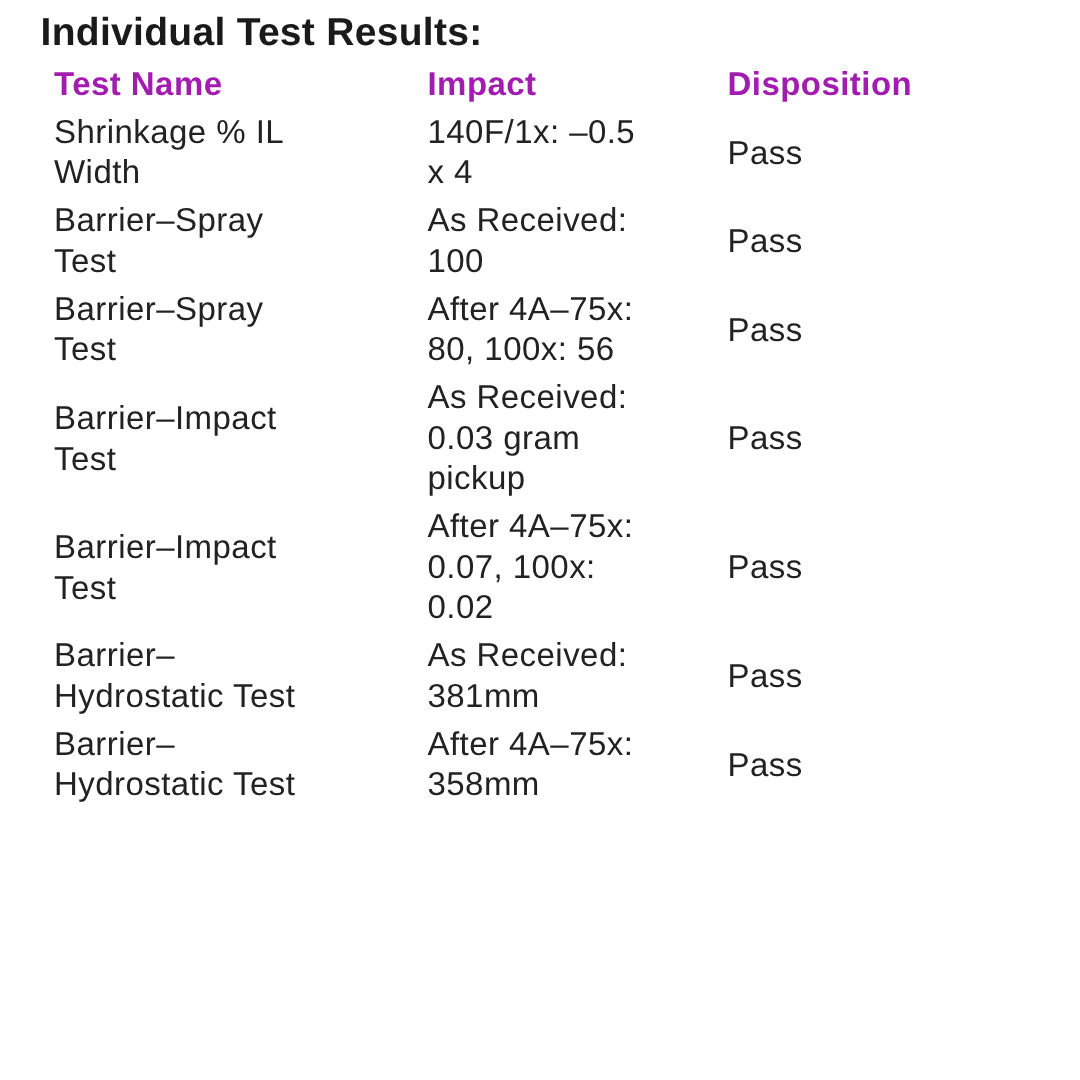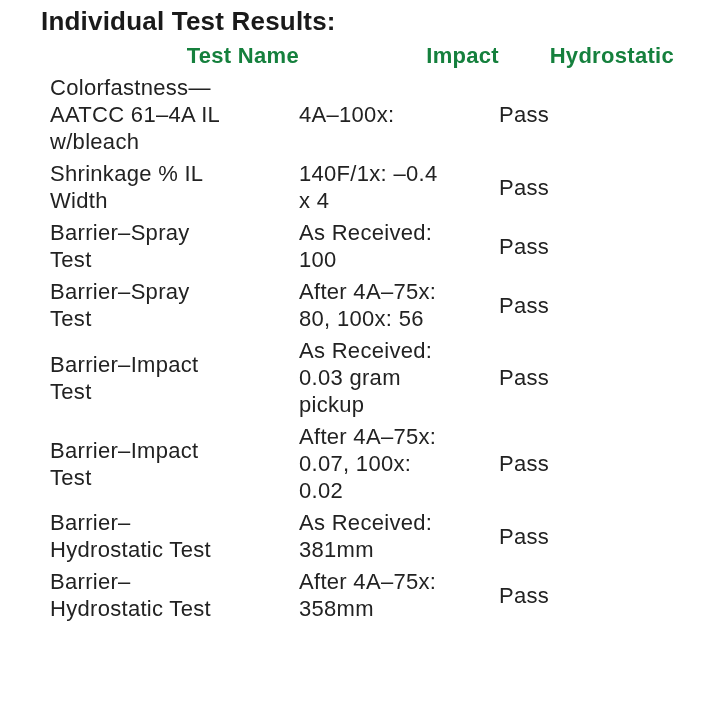--- a/index.html
+++ b/index.html
@@ -9,21 +9,21 @@
   body {
     width: 720px;
     height: 720px;
     overflow: hidden;
     background: #ffffff;
     font-family: "Liberation Sans", "DejaVu Sans", sans-serif;
     color: #1f1f1f;
     -webkit-font-smoothing: antialiased;
   }
   .container {
-    padding: 6px 20px 0 41px;
+    padding: 6px 20px 0 27px;
   }
   .page-title {
     font-size: 26px;
     line-height: 31px;
     font-weight: 700;
     letter-spacing: 0.2px;
     margin: 0 0 3px 0;
     color: #1a1a1a;
   }
   table.results-table {
@@ -37,22 +37,21 @@
     vertical-align: middle;
     font-size: 22px;
     line-height: 27px;
     letter-spacing: 0.3px;
     padding: 2px 0 3px 0;
     font-weight: 400;
     color: #222222;
   }
   table.results-table th {
     font-weight: 700;
-    color: #15803d;
-    text-align: right;
+    color: #a21caf;
   }
   col.col-name { width: 249px; }
   col.col-results { width: 200px; }
   col.col-disposition { width: 175px; }
   .cell-line { display: block; }
 </style>
 </head>
 <body style="background: rgb(255, 255, 255); color: rgb(34, 34, 34);">
 
 <div class="container">
@@ -61,45 +60,32 @@
   <table class="results-table">
     <colgroup>
       <col class="col-name">
       <col class="col-results">
       <col class="col-disposition">
     </colgroup>
     <thead>
       <tr>
         <th>Test Name</th>
         <th>Impact</th>
-        <th>Hydrostatic</th>
+        <th>Disposition</th>
       </tr>
     </thead>
     <tbody>
 
         <tr>
           <td>
-            <div class="cell-line">Colorfastness—</div>
-            <div class="cell-line">AATCC 61–4A IL</div>
-            <div class="cell-line">w/bleach</div>
-          </td>
-          <td>
-            <div class="cell-line">4A–100x:</div>
-          </td>
-          <td>
-            <div class="cell-line">Pass</div>
-          </td>
-        </tr>
-        <tr>
-          <td>
             <div class="cell-line">Shrinkage % IL</div>
             <div class="cell-line">Width</div>
           </td>
           <td>
-            <div class="cell-line">140F/1x: –0.4</div>
+            <div class="cell-line">140F/1x: –0.5</div>
             <div class="cell-line">x 4</div>
           </td>
           <td>
             <div class="cell-line">Pass</div>
           </td>
         </tr>
         <tr>
           <td>
             <div class="cell-line">Barrier–Spray</div>
             <div class="cell-line">Test</div>

